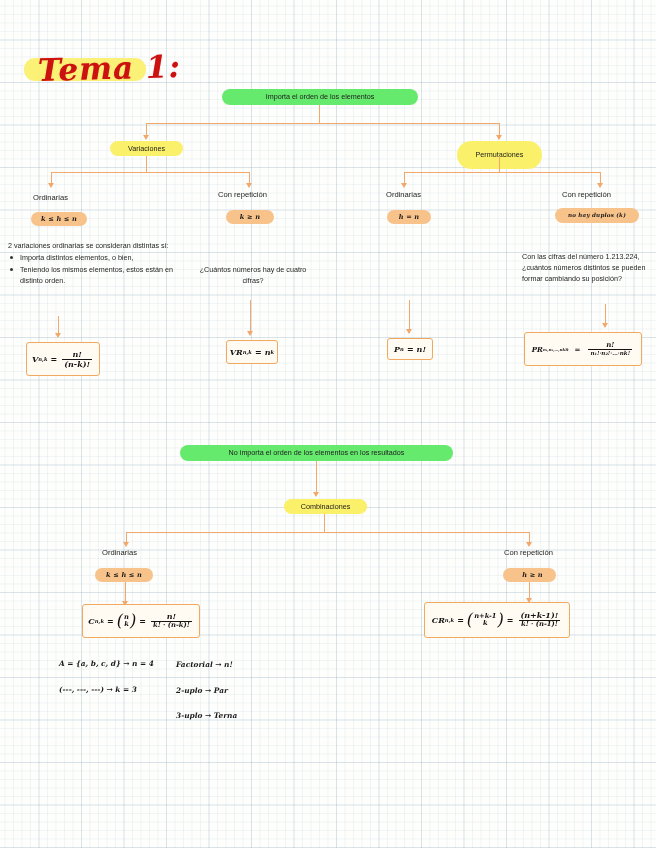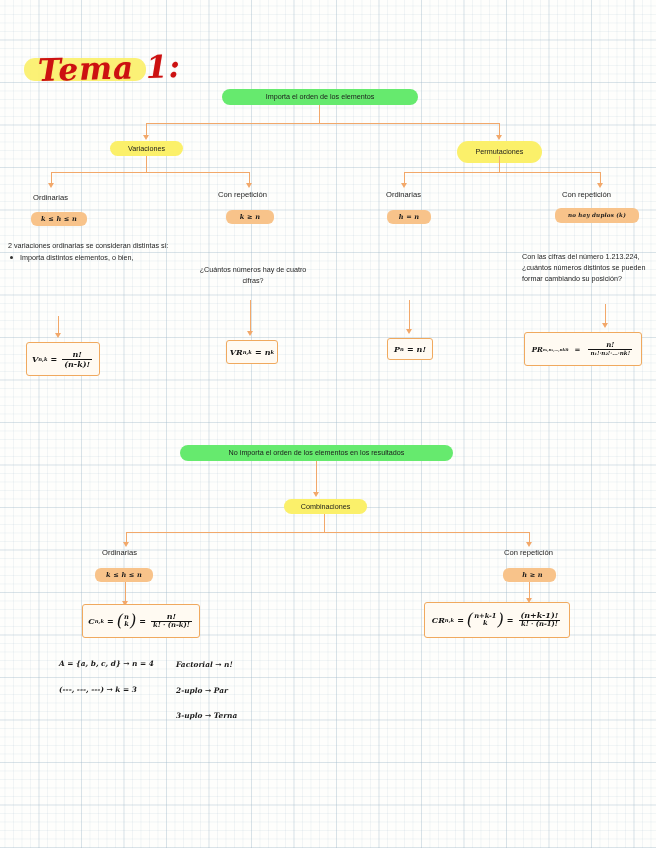--- a/index.html
+++ b/index.html
@@ -66,21 +66,20 @@
   .orange{background:#f8c38a;}
 
   
   .hand{
     font-family:"DejaVu Serif", serif;
     font-style:italic;
     font-weight:700;
     font-size:6.6px;
     letter-spacing:.2px;
     color:#1a1a1a;
-    border-radius:6px;
   }
 
   
   .lbl{
     font-size:7.6px;
     color:#232323;
     white-space:nowrap;
   }
 
   
@@ -171,21 +170,21 @@
 
   <div class="abs vline" style="left:319px;top:105px;height:18px;"></div>
 
   <div class="abs hline" style="left:146px;top:123px;width:354px;"></div>
   <div class="abs vline" style="left:146px;top:123px;height:13px;"></div>
   <div class="abs arrow" style="left:143px;top:135px;"></div>
   <div class="abs vline" style="left:499px;top:123px;height:13px;"></div>
   <div class="abs arrow" style="left:496px;top:135px;"></div>
 
   <div class="abs pill yellow" style="left:110px;top:141px;width:73px;height:15px;">Variaciones</div>
-  <div class="abs pill yellow" style="left:457px;top:141px;width:85px;height:22px;">Permutaciones</div>
+  <div class="abs pill yellow" style="left:457px;top:141px;width:85px;height:28px;">Permutaciones</div>
 
   <div class="abs vline" style="left:146px;top:156px;height:16px;"></div>
   <div class="abs hline" style="left:51px;top:172px;width:199px;"></div>
   <div class="abs vline" style="left:51px;top:172px;height:12px;"></div>
   <div class="abs arrow" style="left:48px;top:183px;"></div>
   <div class="abs vline" style="left:249px;top:172px;height:12px;"></div>
   <div class="abs arrow" style="left:246px;top:183px;"></div>
 
   <div class="abs vline" style="left:499px;top:156px;height:16px;"></div>
   <div class="abs hline" style="left:404px;top:172px;width:197px;"></div>
@@ -193,20 +192,21 @@
   <div class="abs arrow" style="left:401px;top:183px;"></div>
   <div class="abs vline" style="left:600px;top:172px;height:12px;"></div>
   <div class="abs arrow" style="left:597px;top:183px;"></div>
 
   <div class="abs lbl" style="left:33px;top:193px;">Ordinarias</div>
   <div class="abs pill orange hand" style="left:31px;top:212px;width:56px;height:14px;">k ≤ h ≤ n</div>
   <div class="abs para" style="left:8px;top:240px;width:182px;">
     <div>2 variaciones ordinarias se consideran distintas si:</div>
     <ul class="bullets">
       <li>Importa distintos elementos, o bien,</li>
+      <li>Teniendo los mismos elementos, estos están en distinto orden.</li>
     </ul>
   </div>
   <div class="abs vline" style="left:58px;top:316px;height:18px;"></div>
   <div class="abs arrow" style="left:55px;top:333px;"></div>
   <div class="abs fbox" style="left:26px;top:342px;width:74px;height:34px;">
     <span>V</span>
       <span class="sub">n,k</span>
     <span style="margin:0 3px;">=</span>
     <span class="frac">
       <span class="num">n!</span>

